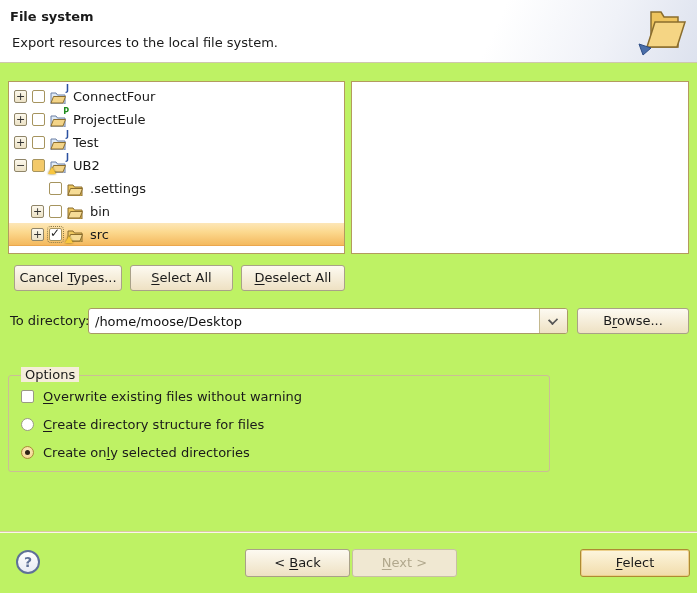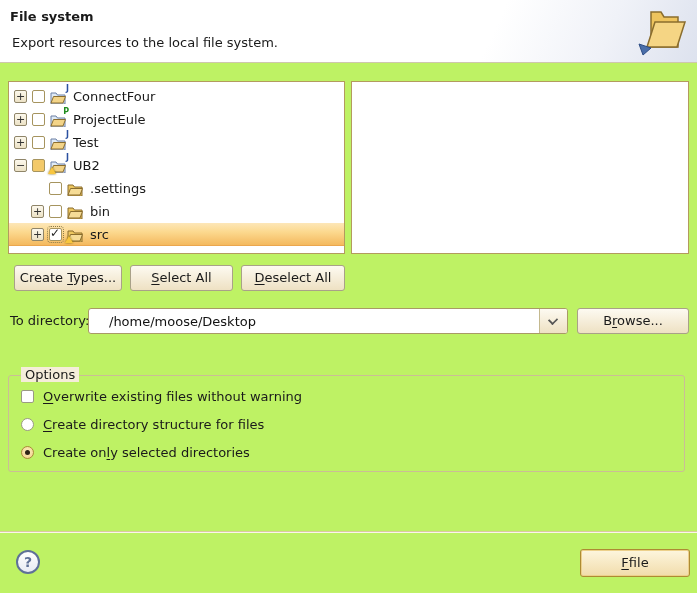--- a/index.html
+++ b/index.html
@@ -48,29 +48,29 @@
   .btn u { text-decoration:underline; text-underline-offset:2px; }
   .btn.disabled { background:#f0e8d2; border-color:#c8bfa4; color:#b1a88d; }
   .btn.default { border:1px solid #ad8b33; box-shadow:inset 0 0 0 1px #ecd08a;
     background:linear-gradient(#fdf6de,#f1dcab); }
 
   
   .dir-label { position:absolute; left:10px; top:313px; }
   .combo { position:absolute; left:88px; top:308px; width:480px; height:26px;
     border:1px solid #a99a66; border-radius:3px; background:#fff; }
   .combo input { position:absolute; left:0; top:0; width:412px; height:24px; border:none; outline:none;
-    padding:0 20px; font:13px "DejaVu Sans","Liberation Sans",sans-serif; color:#111; background:transparent; }
+    padding:0 6px; font:13px "DejaVu Sans","Liberation Sans",sans-serif; color:#111; background:transparent; }
   .combo .drop { position:absolute; right:0; top:0; width:28px; height:24px;
     border-left:1px solid #c4b98f; border-radius:0 2px 2px 0;
     background:linear-gradient(#fdfaf1,#eee1c3); }
   .chev { position:absolute; left:9px; top:7px; width:8px; height:8px;
     border-left:2px solid #555; border-bottom:2px solid #555; transform:rotate(-45deg) scale(1,0.8); }
 
   
-  .options { position:absolute; left:8px; top:375px; width:677px; height:97px;
+  .options { position:absolute; left:8px; top:375px; width:542px; height:97px;
     border:1px solid #cbbd96; border-radius:3px;padding-left:33px; }
   .options .legend { position:absolute; left:12px; top:-9px; background:#f5edda; padding:0 4px; }
   .opt-row { position:absolute; left:12px; display:flex; align-items:center; height:16px; }
   .opt-row u { text-decoration:underline; text-underline-offset:2px; }
   .opt-cb { width:13px; height:13px; border:1px solid #9a9a83; background:#fff; border-radius:2px; margin-right:9px; }
   .radio { width:13px; height:13px; border:1px solid #9a9a83; background:#fff; border-radius:50%; margin-right:9px; position:relative; }
   .radio.on { border-color:#a98a3a; background:radial-gradient(circle at 50% 40%,#fceebf,#f1d186); }
   .radio.on::after { content:""; position:absolute; left:3px; top:3px; width:5px; height:5px; border-radius:50%; background:#2c2416; }
 
   
@@ -186,21 +186,21 @@
           </svg>
         <span class="warn"></span>
       </span>
       <span class="lbl">src</span>
     </div>
 
   </div>
 
   <div class="panel right-panel"></div>
 
-  <div class="btn" style="left:14px; top:265px; width:108px;"><span>Create </span><u>T</u><span>ypes...</span></div>
+  <div class="btn" style="left:14px; top:265px; width:108px;"><span>Cancel </span><u>T</u><span>ypes...</span></div>
   <div class="btn" style="left:130px; top:265px; width:103px;"><u>S</u><span>elect All</span></div>
   <div class="btn" style="left:241px; top:265px; width:104px;"><u>D</u><span>eselect All</span></div>
 
   <div class="dir-label">To directory:</div>
   <div class="combo">
     <input value="/home/moose/Desktop" style="">
     <div class="drop">
       <span class="chev"></span>
     </div>
   </div>
@@ -221,16 +221,18 @@
 
     <div class="opt-row" style="top:40px;">
       <span class="radio"></span>
       <span><u>C</u><span>reate directory structure for files</span></span>
     </div>
   </div>
 
   <div class="footer-sep"></div>
   <div class="help"><span>?</span></div>
 
+  <div class="btn" style="left:245px; top:549px; width:105px; height:28px; line-height:26px;"><span>&lt; </span><u>B</u><span>ack</span></div>
+  <div class="btn disabled" style="left:352px; top:549px; width:105px; height:28px; line-height:26px;"><u>N</u><span>ext &gt;</span></div>
   <div class="btn" style="left:464px; top:549px; width:99px; height:28px; line-height:26px;margin-top:48px;"><span>Cancel</span></div>
-  <div class="btn default" style="left:580px; top:549px; width:110px; height:28px; line-height:26px;"><u>F</u><span>file</span></div>
+  <div class="btn default" style="left:580px; top:549px; width:110px; height:28px; line-height:26px;"><u>F</u><span>elect</span></div>
 
 </div>
 
 </body></html>

